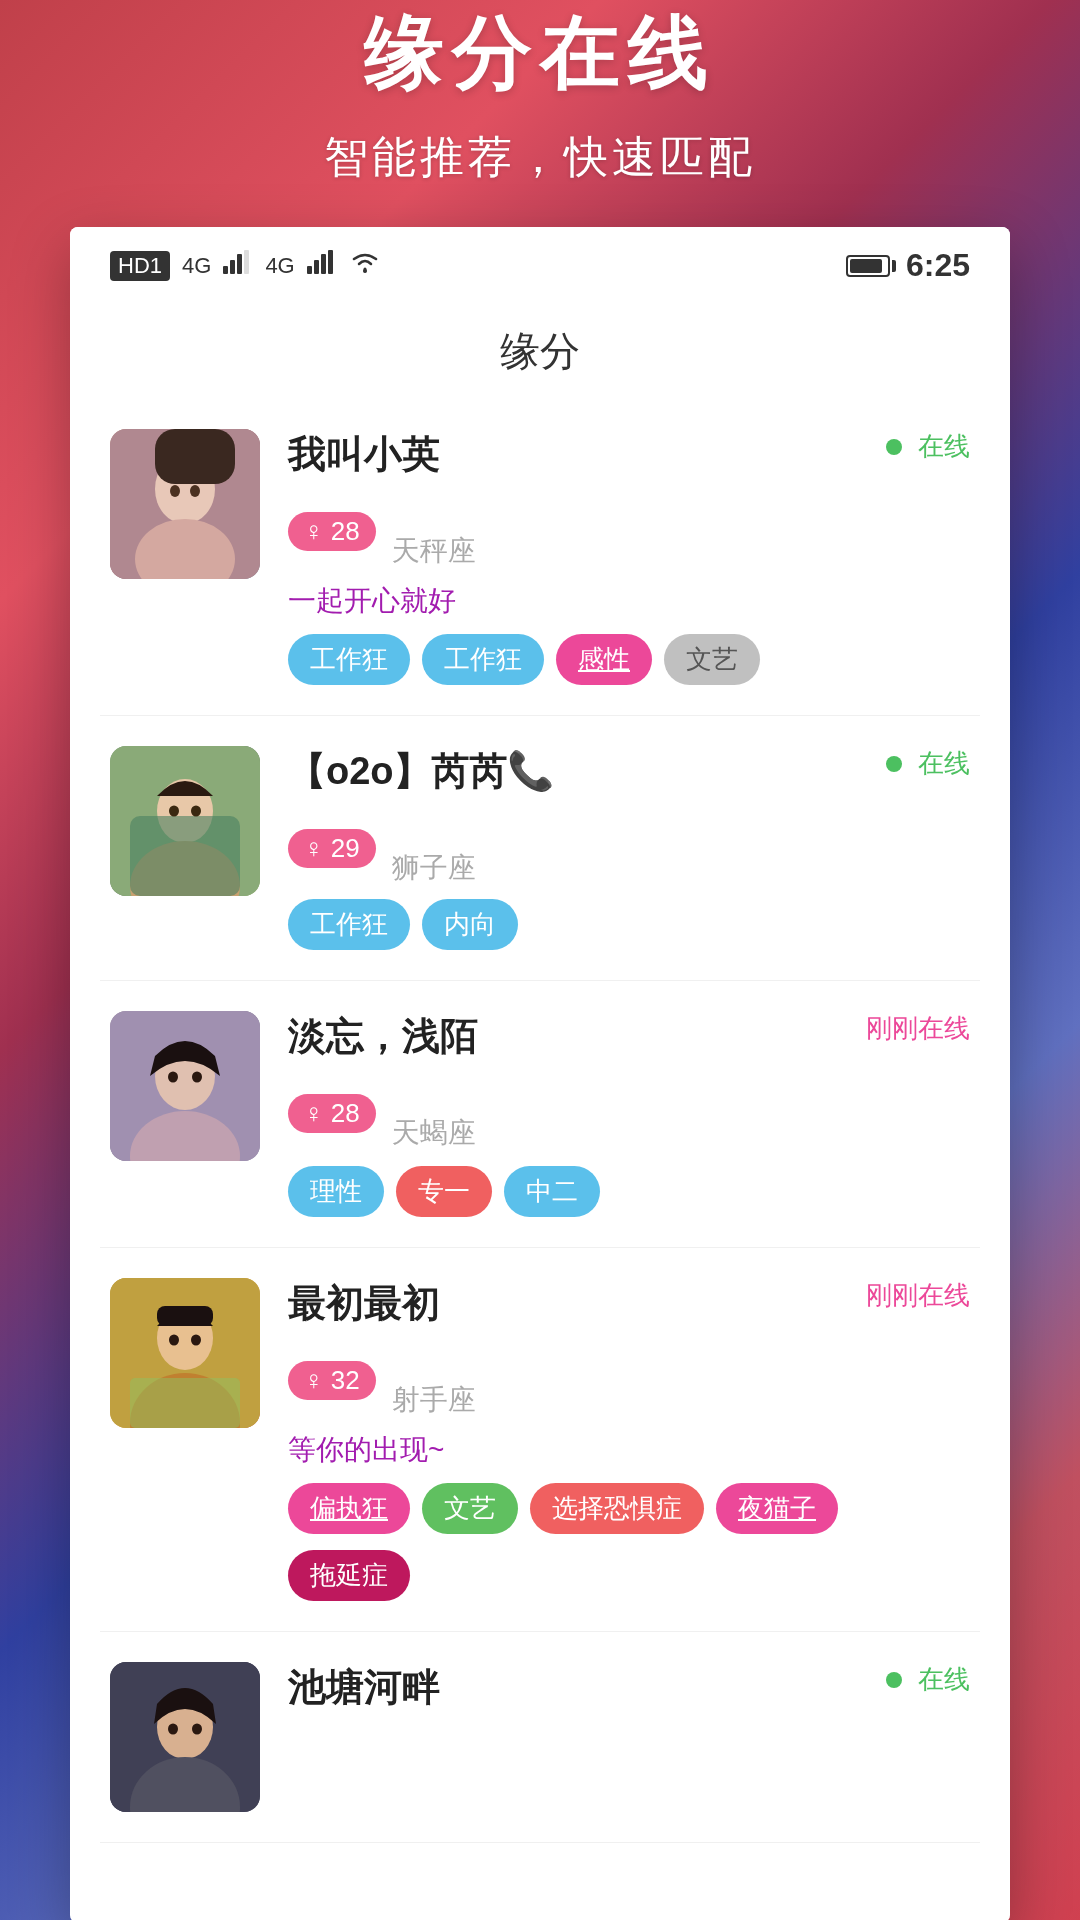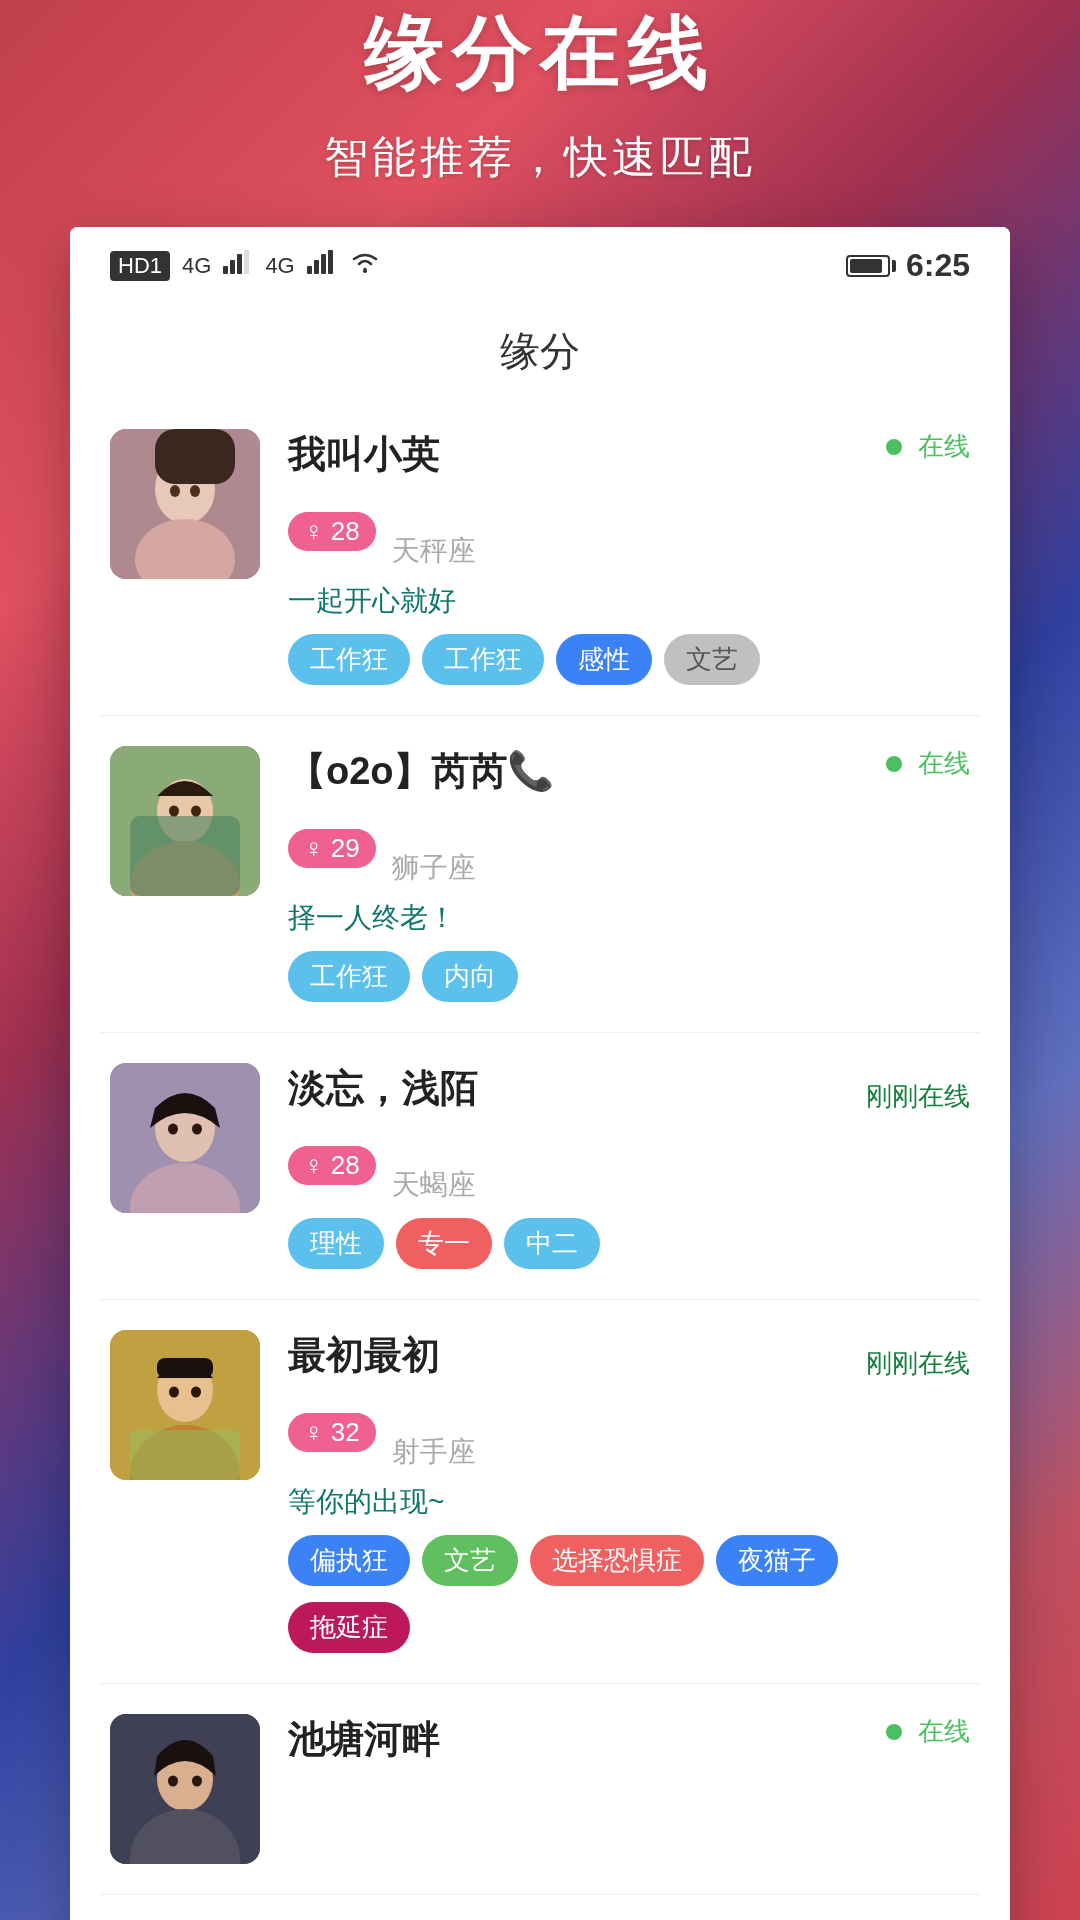--- a/index.html
+++ b/index.html
@@ -179,39 +179,39 @@
     .female { background: #f06090; }
 
     .zodiac {
       font-size: 28px;
       color: #aaa;
       margin-top: 40px;
     }
 
     .user-bio {
       font-size: 28px;
-      color: #0f766e;
+      color: #a21caf;
       margin-bottom: 14px;
     }
 
     .tags {
       display: flex;
       flex-wrap: wrap;
       gap: 12px;
     }
 
     .tag {
       padding: 8px 22px;
       border-radius: 30px;
       font-size: 26px;
       color: white;
     }
 
     .tag-blue { background: #5bc0eb; }
-    .tag-orange { background: #3b82f6; }
+    .tag-orange { background: #ec4899; text-decoration: underline; }
     .tag-gray { background: #c0c0c0; color: #555; }
     .tag-coral { background: #f06060; }
     .tag-green { background: #60c060; }
     .tag-pink { background: #be185d; }
 
     .online-status {
       position: absolute;
       right: 10px;
       top: 30px;
       display: flex;
@@ -221,21 +221,21 @@
     }
 
     .online-dot {
       width: 16px;
       height: 16px;
       border-radius: 50%;
       background: #4cc060;
     }
 
     .online-text { color: #4cc060; }
-    .recent-text { color: #15803d; margin-top: 16px; }
+    .recent-text { color: #ec4899; }
 
     
     .face-shape {
       width: 100%;
       height: 100%;
       position: relative;
       overflow: hidden;
     }
 
     .bottom-fade {
@@ -344,21 +344,20 @@
           <ellipse cx="64" cy="65" rx="5" ry="5.5" fill="#3a2810"></ellipse>
           <ellipse cx="86" cy="65" rx="5" ry="5.5" fill="#3a2810"></ellipse>
         </svg>
       </div>
       <div class="user-info">
         <div class="user-name">【o2o】芮芮📞</div>
         <div class="user-meta">
           <span class="gender-age-badge female">♀ 29</span>
           <span class="zodiac">狮子座</span>
         </div>
-        <div class="user-bio">择一人终老！</div>
         <div class="tags">
           <span class="tag tag-blue">工作狂</span>
           <span class="tag tag-blue">内向</span>
         </div>
       </div>
       <div class="online-status">
         <span class="online-dot"></span>
         <span class="online-text">在线</span>
       </div>
     </div>

